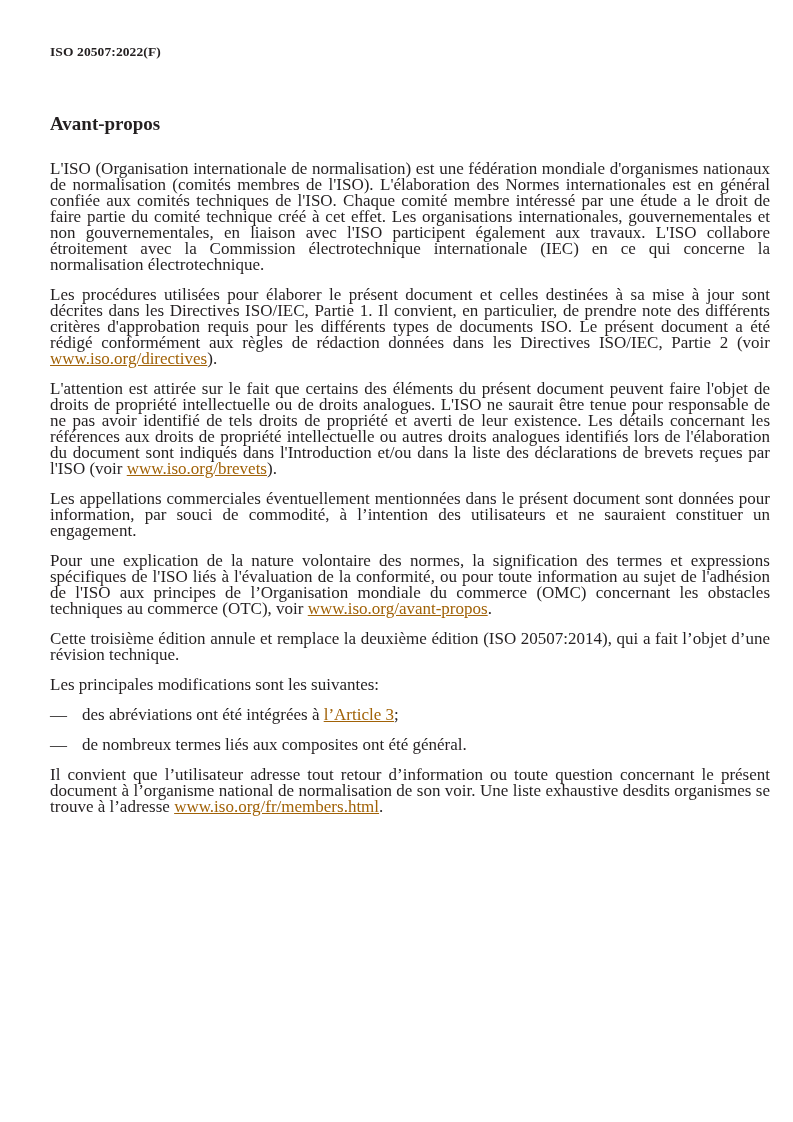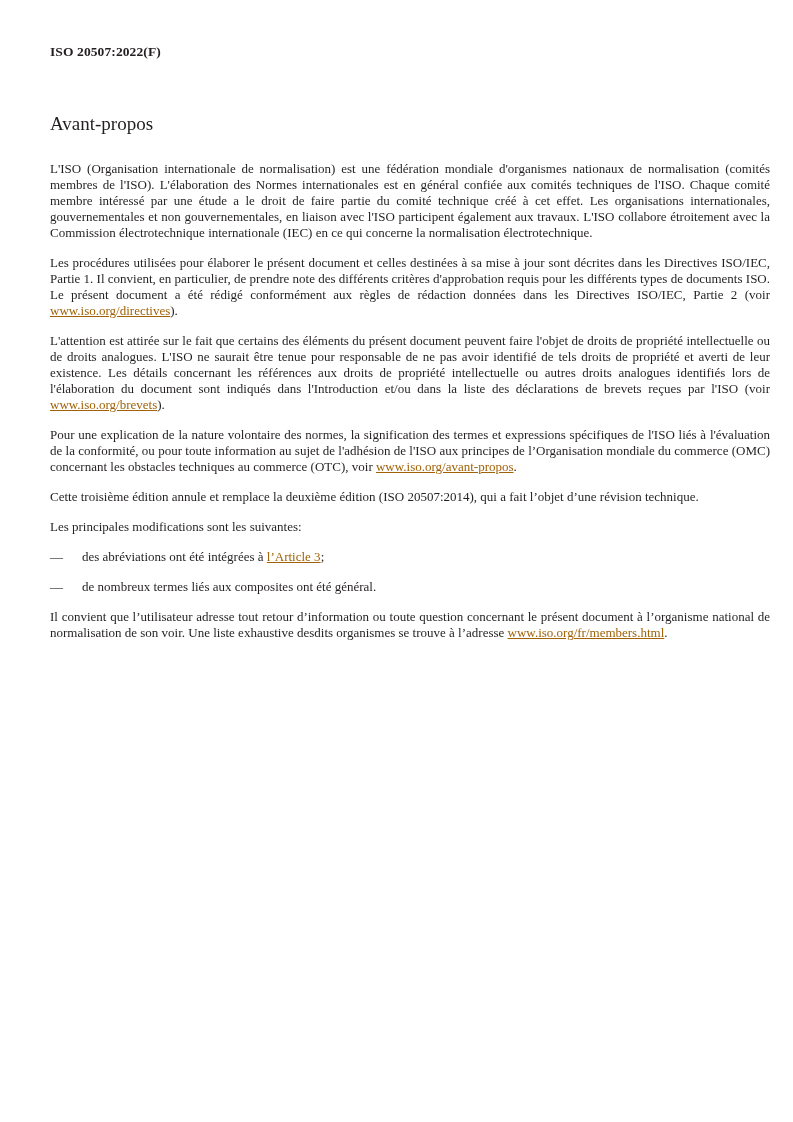--- a/index.html
+++ b/index.html
@@ -21,29 +21,29 @@
   }
   .doc-ref {
     font-size: 13.5px;
     font-weight: bold;
     line-height: 16px;
     letter-spacing: 0.1px;
   }
   .heading {
     margin: 52px 0 0 0;
     font-size: 19px;
-    font-weight: normal;
+    font-weight: bold;
     line-height: 24px;
   }
   .content {
     margin-top: 1px;
   }
   .para {
     margin: 14px 0 0 0;
-    font-size: 13px;
+    font-size: 17px;
     line-height: 16px;
     text-align: justify;
   }
   .para.first {
     margin-top: 25px;
   }
   .para.bullet {
     display: flex;
     text-align: left;
   }
@@ -84,20 +84,21 @@
 
 <div class="page">
   <div class="doc-ref">ISO 20507:2022(F)</div>
 
   <h1 class="heading">Avant-propos</h1>
 
   <div class="content">
       <p class="para first"><span>L'ISO (Organisation internationale de normalisation) est une fédération mondiale d'organismes nationaux de normalisation (comités membres de l'ISO). L'élaboration des Normes internationales est en général confiée aux comités techniques de l'ISO. Chaque comité membre intéressé par une étude a le droit de faire partie du comité technique créé à cet effet. Les organisations internationales, gouvernementales et non gouvernementales, en liaison avec l'ISO participent également aux travaux. L'ISO collabore étroitement avec la Commission électrotechnique internationale (IEC) en ce qui concerne la normalisation électrotechnique.</span></p>
       <p class="para"><span>Les procédures utilisées pour élaborer le présent document et celles destinées à sa mise à jour sont décrites dans les Directives ISO/IEC, Partie 1. Il convient, en particulier, de prendre note des différents critères d'approbation requis pour les différents types de documents ISO. Le présent document a été rédigé conformément aux règles de rédaction données dans les Directives ISO/IEC, Partie 2 (voir </span><a href="#" class="doc-link">www.iso.org/directives</a><span>).</span></p>
       <p class="para"><span>L'attention est attirée sur le fait que certains des éléments du présent document peuvent faire l'objet de droits de propriété intellectuelle ou de droits analogues. L'ISO ne saurait être tenue pour responsable de ne pas avoir identifié de tels droits de propriété et averti de leur existence. Les détails concernant les références aux droits de propriété intellectuelle ou autres droits analogues identifiés lors de l'élaboration du document sont indiqués dans l'Introduction et/ou dans la liste des déclarations de brevets reçues par l'ISO (voir </span><a href="#" class="doc-link">www.iso.org/brevets</a><span>).</span></p>
+      <p class="para"><span>Les appellations commerciales éventuellement mentionnées dans le présent document sont données pour information, par souci de commodité, à l’intention des utilisateurs et ne sauraient constituer un engagement.</span></p>
       <p class="para"><span>Pour une explication de la nature volontaire des normes, la signification des termes et expressions spécifiques de l'ISO liés à l'évaluation de la conformité, ou pour toute information au sujet de l'adhésion de l'ISO aux principes de l’Organisation mondiale du commerce (OMC) concernant les obstacles techniques au commerce (OTC), voir </span><a href="#" class="doc-link">www.iso.org/avant-propos</a><span>.</span></p>
       <p class="para"><span>Cette troisième édition annule et remplace la deuxième édition (ISO 20507:2014), qui a fait l’objet d’une révision technique.</span></p>
       <p class="para"><span>Les principales modifications sont les suivantes:</span></p>
       <p class="para bullet">
         <span class="dash">—</span>
         <span class="bullet-text"><span>des abréviations ont été intégrées à </span><a href="#" class="doc-link">l’Article 3</a><span>;</span></span>
       </p>
       <p class="para bullet">
         <span class="dash">—</span>
         <span class="bullet-text"><span>de nombreux termes liés aux composites ont été général.</span></span>

